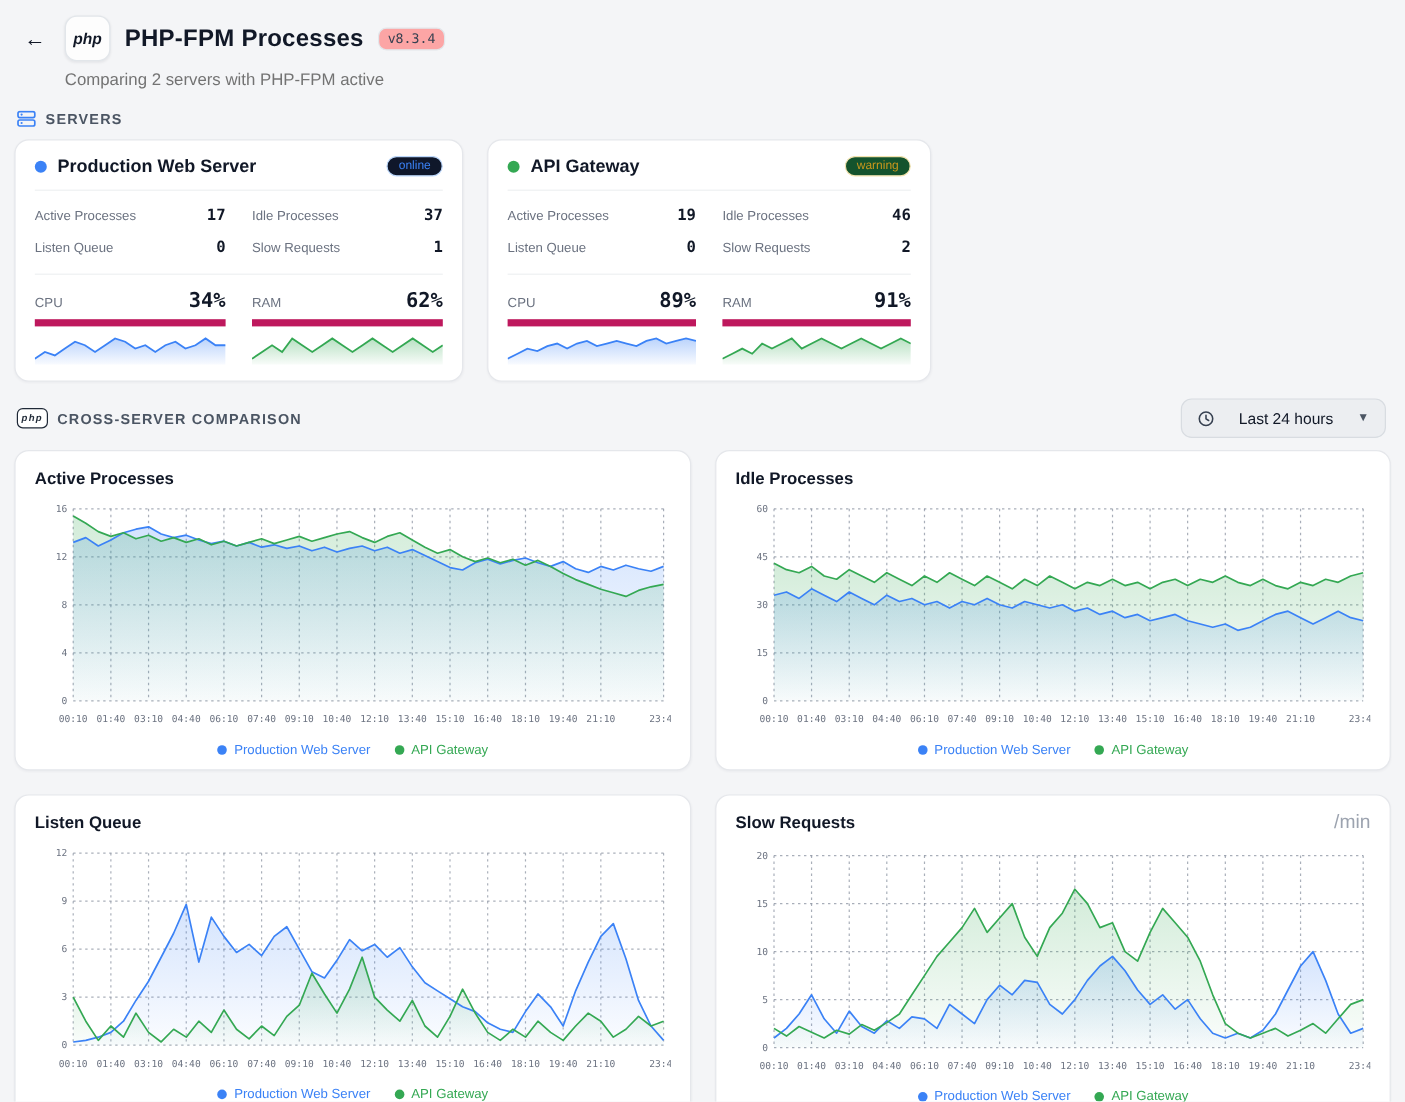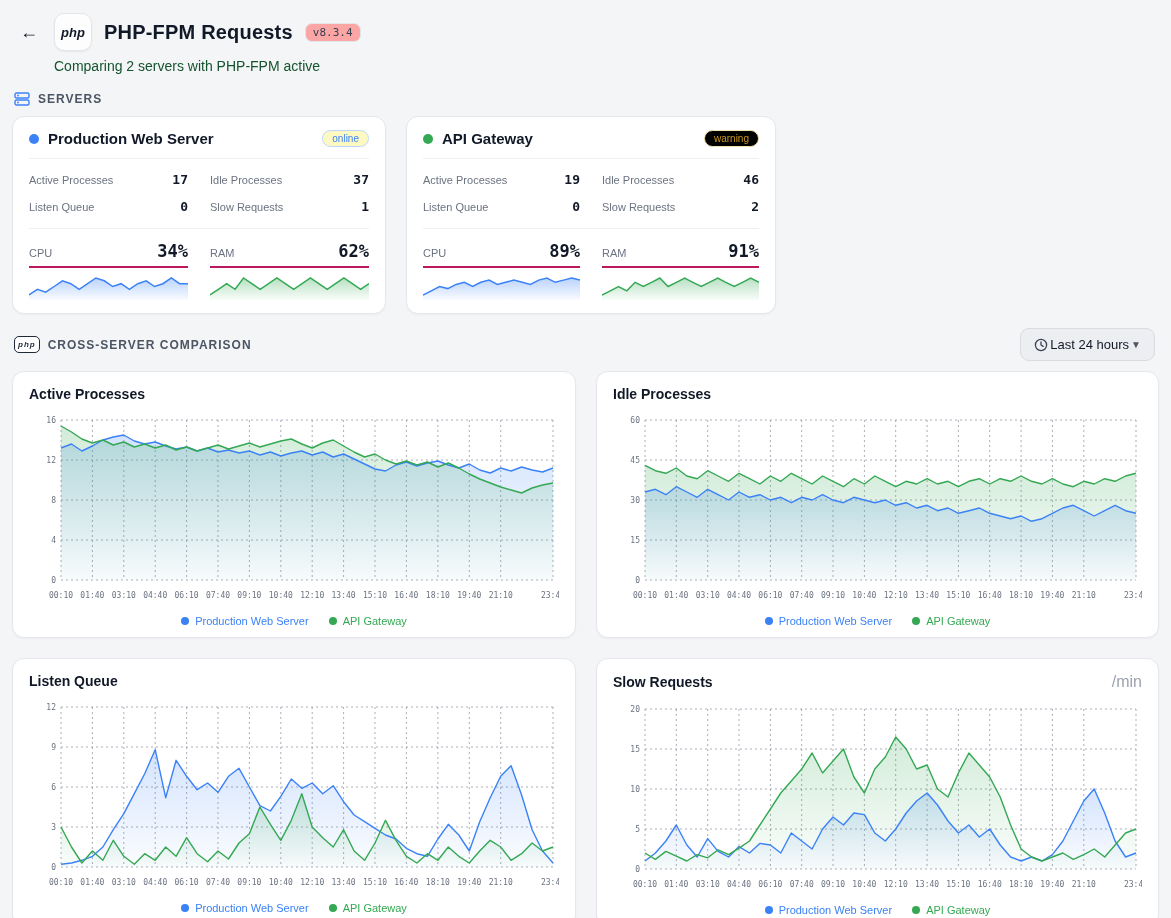--- a/index.html
+++ b/index.html
@@ -13,50 +13,50 @@
   
   .header { display:flex; align-items:flex-start; gap:16px; padding:13px 16px 4px 20px; }
   .back-btn { background:none; border:none; font-size:18px; line-height:1; color:#111827; cursor:pointer; margin-top:10px; }
   .title-row { display:flex; align-items:center; gap:12px; }
   .php-logo { width:38px; height:38px; border-radius:10px; background:#fdfdfd; border:1px solid #e2e6ea;
     display:flex; align-items:center; justify-content:center; font-style:italic; font-weight:bold;
     font-size:13px; box-shadow:0 1px 2px rgba(16,24,40,.06); }
   .page-title { font-size:20px; font-weight:bold; letter-spacing:.2px; }
   .version { font-family:"DejaVu Sans Mono","Liberation Mono",monospace; font-size:11px; color:#374151;
     background:#fca5a5; border:1px solid #e2e6ea; border-radius:7px; padding:2px 7px; }
-  .subtitle { color:#14532d; font-size:14px; margin-top:7px; }
+  .subtitle { color:#737373; font-size:14px; margin-top:7px; }
   
   .section-row { display:flex; align-items:center; justify-content:space-between; padding:14px 16px 10px 14px; }
   .section-label { display:flex; align-items:center; gap:8px; font-size:12px; font-weight:bold;
     color:#4b5563; letter-spacing:1px; }
   .php-mini { min-width:24px; height:17px; border-radius:5px; background:#ffffff; border:1.5px solid #1f2937;
     display:flex; align-items:center; justify-content:center; font-style:italic; font-weight:bold;
     font-size:8px; color:#1f2937; padding:0 3px; }
-  .range-btn { display:flex; align-items:center; gap:2px; background:#eceef1; border:1px solid #d8dce1;
+  .range-btn { display:flex; align-items:center; gap:20px; background:#eceef1; border:1px solid #d8dce1;
     border-radius:9px; padding:8px 13px; font-size:13px; color:#111827; cursor:pointer;
     font-family:"Liberation Sans","DejaVu Sans",sans-serif; }
   .chev { font-size:10px; color:#4b5563; }
   
   .servers-grid { display:grid; grid-template-columns:374px 370px; gap:20px; padding:0 12px; }
   .server-card { background:#fff; border:1px solid #e5e7eb; border-radius:12px; padding:13px 16px;
     box-shadow:0 1px 2px rgba(16,24,40,.04); cursor:pointer; }
   .sc-head { display:flex; align-items:center; gap:9px; padding-bottom:11px; border-bottom:1px solid #eef0f2; }
   .dot { width:10px; height:10px; border-radius:50%; flex:none; }
   .sc-name { font-weight:bold; font-size:15px; flex:1; }
   .badge { font-size:10px; padding:2px 9px; border-radius:999px; border:1px solid; }
-  .badge.online { color:#3b82f6; border-color:#bcd7fb; background:#fef9c3; }
-  .badge.warning { color:#c9971c; border-color:#f3e3ae; background:#000000; }
+  .badge.online { color:#3b82f6; border-color:#bcd7fb; background:#0f172a; }
+  .badge.warning { color:#c9971c; border-color:#f3e3ae; background:#14532d; }
   .stats { display:grid; grid-template-columns:1fr 1fr; column-gap:22px; row-gap:12px;
     padding:13px 0 14px; border-bottom:1px solid #eef0f2; }
   .stat { display:flex; justify-content:space-between; align-items:baseline; }
   .stat-label { font-size:11px; color:#6b7280; }
   .stat-value { font-family:"DejaVu Sans Mono","Liberation Mono",monospace; font-weight:bold; font-size:13px; color:#111827; }
   .gauges { display:grid; grid-template-columns:1fr 1fr; gap:22px; padding-top:12px; }
   .gauge-head { display:flex; justify-content:space-between; align-items:baseline;
-    border-bottom:2px solid #be185d; padding-bottom:5px; margin-bottom:2px; }
+    border-bottom:6px solid #be185d; padding-bottom:5px; margin-bottom:2px; }
   .gauge-label { font-size:11px; color:#6b7280; }
   .gauge-value { font-family:"DejaVu Sans Mono","Liberation Mono",monospace; font-weight:bold; font-size:17px; }
   .spark { height:30px; }
   
   .charts-grid { display:grid; grid-template-columns:1fr 1fr; gap:20px; padding:0 12px 12px; }
   .chart-card { background:#fff; border:1px solid #e5e7eb; border-radius:12px; padding:14px 16px 10px;
     box-shadow:0 1px 2px rgba(16,24,40,.04); }
   .cc-head { display:flex; justify-content:space-between; align-items:baseline; }
   .cc-title { font-size:14px; font-weight:bold; }
   .cc-unit { font-size:16px; color:#9ca3af; }
@@ -70,21 +70,21 @@
   .srv-icon { flex:none; }
 </style>
 </head>
 <body>
 
 <div class="header">
   <button class="back-btn">←</button>
   <div>
     <div class="title-row">
       <div class="php-logo">php</div>
-      <h1 class="page-title">PHP-FPM Requests</h1>
+      <h1 class="page-title">PHP-FPM Processes</h1>
       <span class="version">v8.3.4</span>
     </div>
     <p class="subtitle">Comparing 2 servers with PHP-FPM active</p>
   </div>
 </div>
 
 <div class="section-row">
   <div class="section-label">
     <svg class="srv-icon" width="16" height="14" viewBox="0 0 16 14">
       <rect x="1" y="1" width="14" height="5" rx="1.5" fill="none" stroke="#3b82f6" stroke-width="1.4"></rect>

